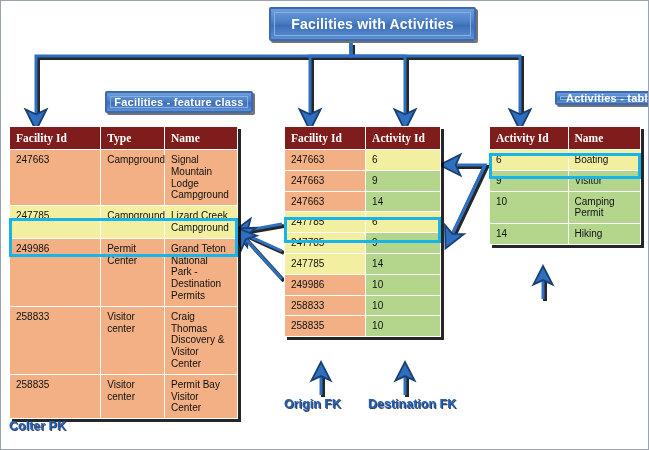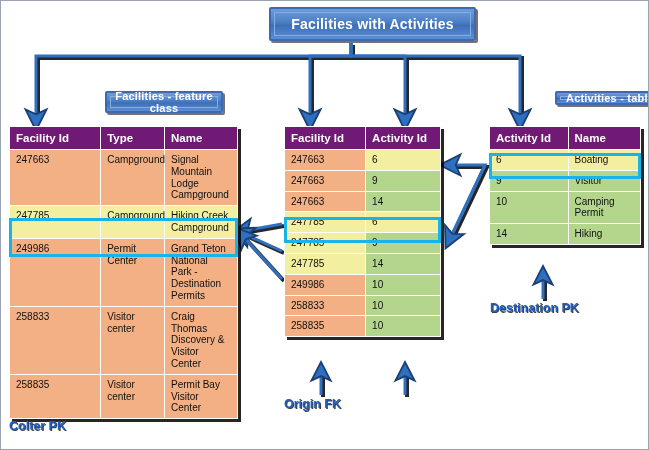--- a/index.html
+++ b/index.html
@@ -39,40 +39,41 @@
   }
   .plate .inner {
     border: 1px solid #86aee0;
     width: calc(100% - 8px);
     height: calc(100% - 8px);
     display: flex;
     align-items: center;
     justify-content: center;
   }
   #title-plate { left: 248px; top: 6px; width: 207px; height: 34px; font-size: 14px; }
-  #facilities-plate { left: 84px; top: 90px; width: 118px; height: 22px; font-size: 11px; }
+  #facilities-plate { left: 84px; top: 90px; width: 148px; height: 22px; font-size: 11px; }
   #activities-plate { left: 534px; top: 90px; width: 110px; height: 14px; font-size: 11px; }
 
   
   .tbl {
     position: absolute;
     border-collapse: collapse;
     box-shadow: 3px 3px 0 rgba(0,0,0,0.85);
     table-layout: fixed;
     background: #ffffff;
   }
   .tbl th {
-    background: #701a75;
+    background: #7f1d1d;
     color: #ffffff;
     font-size: 11.5px;
     font-weight: bold;
     text-align: left;
     padding: 5px 6px;
     border: 1px solid #ffffff;
     vertical-align: middle;
+    font-family: Liberation Serif, serif;
   }
   .tbl td {
     font-size: 10px;
     color: #101010;
     padding: 4px 6px;
     border: 1px solid #ffffff;
     vertical-align: top;
     line-height: 1.18;
   }
   .c-orange { background: #f2b084; }
@@ -202,21 +203,21 @@
     </thead>
     <tbody>
       <tr>
         <td class="c-orange">247663</td>
         <td class="c-orange">Campground</td>
         <td class="c-orange">Signal Mountain Lodge Campground</td>
       </tr>
       <tr>
         <td class="c-yellow">247785</td>
         <td class="c-yellow">Campground</td>
-        <td class="c-yellow">Hiking Creek Campground</td>
+        <td class="c-yellow">Lizard Creek Campground</td>
       </tr>
       <tr>
         <td class="c-orange">249986</td>
         <td class="c-orange">Permit Center</td>
         <td class="c-orange">Grand Teton National Park - Destination Permits</td>
       </tr>
       <tr>
         <td class="c-orange">258833</td>
         <td class="c-orange">Visitor center</td>
         <td class="c-orange">Craig Thomas Discovery &amp; Visitor Center</td>
@@ -309,15 +310,15 @@
       <tr>
         <td class="c-green">14</td>
         <td class="c-green">Hiking</td>
       </tr>
     </tbody>
   </table>
   <div class="hl-box" id="hl-activities" style="left:488px; top:152px; width:152px; height:26px;"></div>
 
   <div class="klabel" id="lbl-origin-pk">Colter PK</div>
   <div class="klabel" id="lbl-origin-fk">Origin FK</div>
-  <div class="klabel" id="lbl-destination-pk">Destination PK</div>
+  <div class="klabel" id="lbl-destination-fk">Destination FK</div>
 
 </div>
 
 </body></html>

